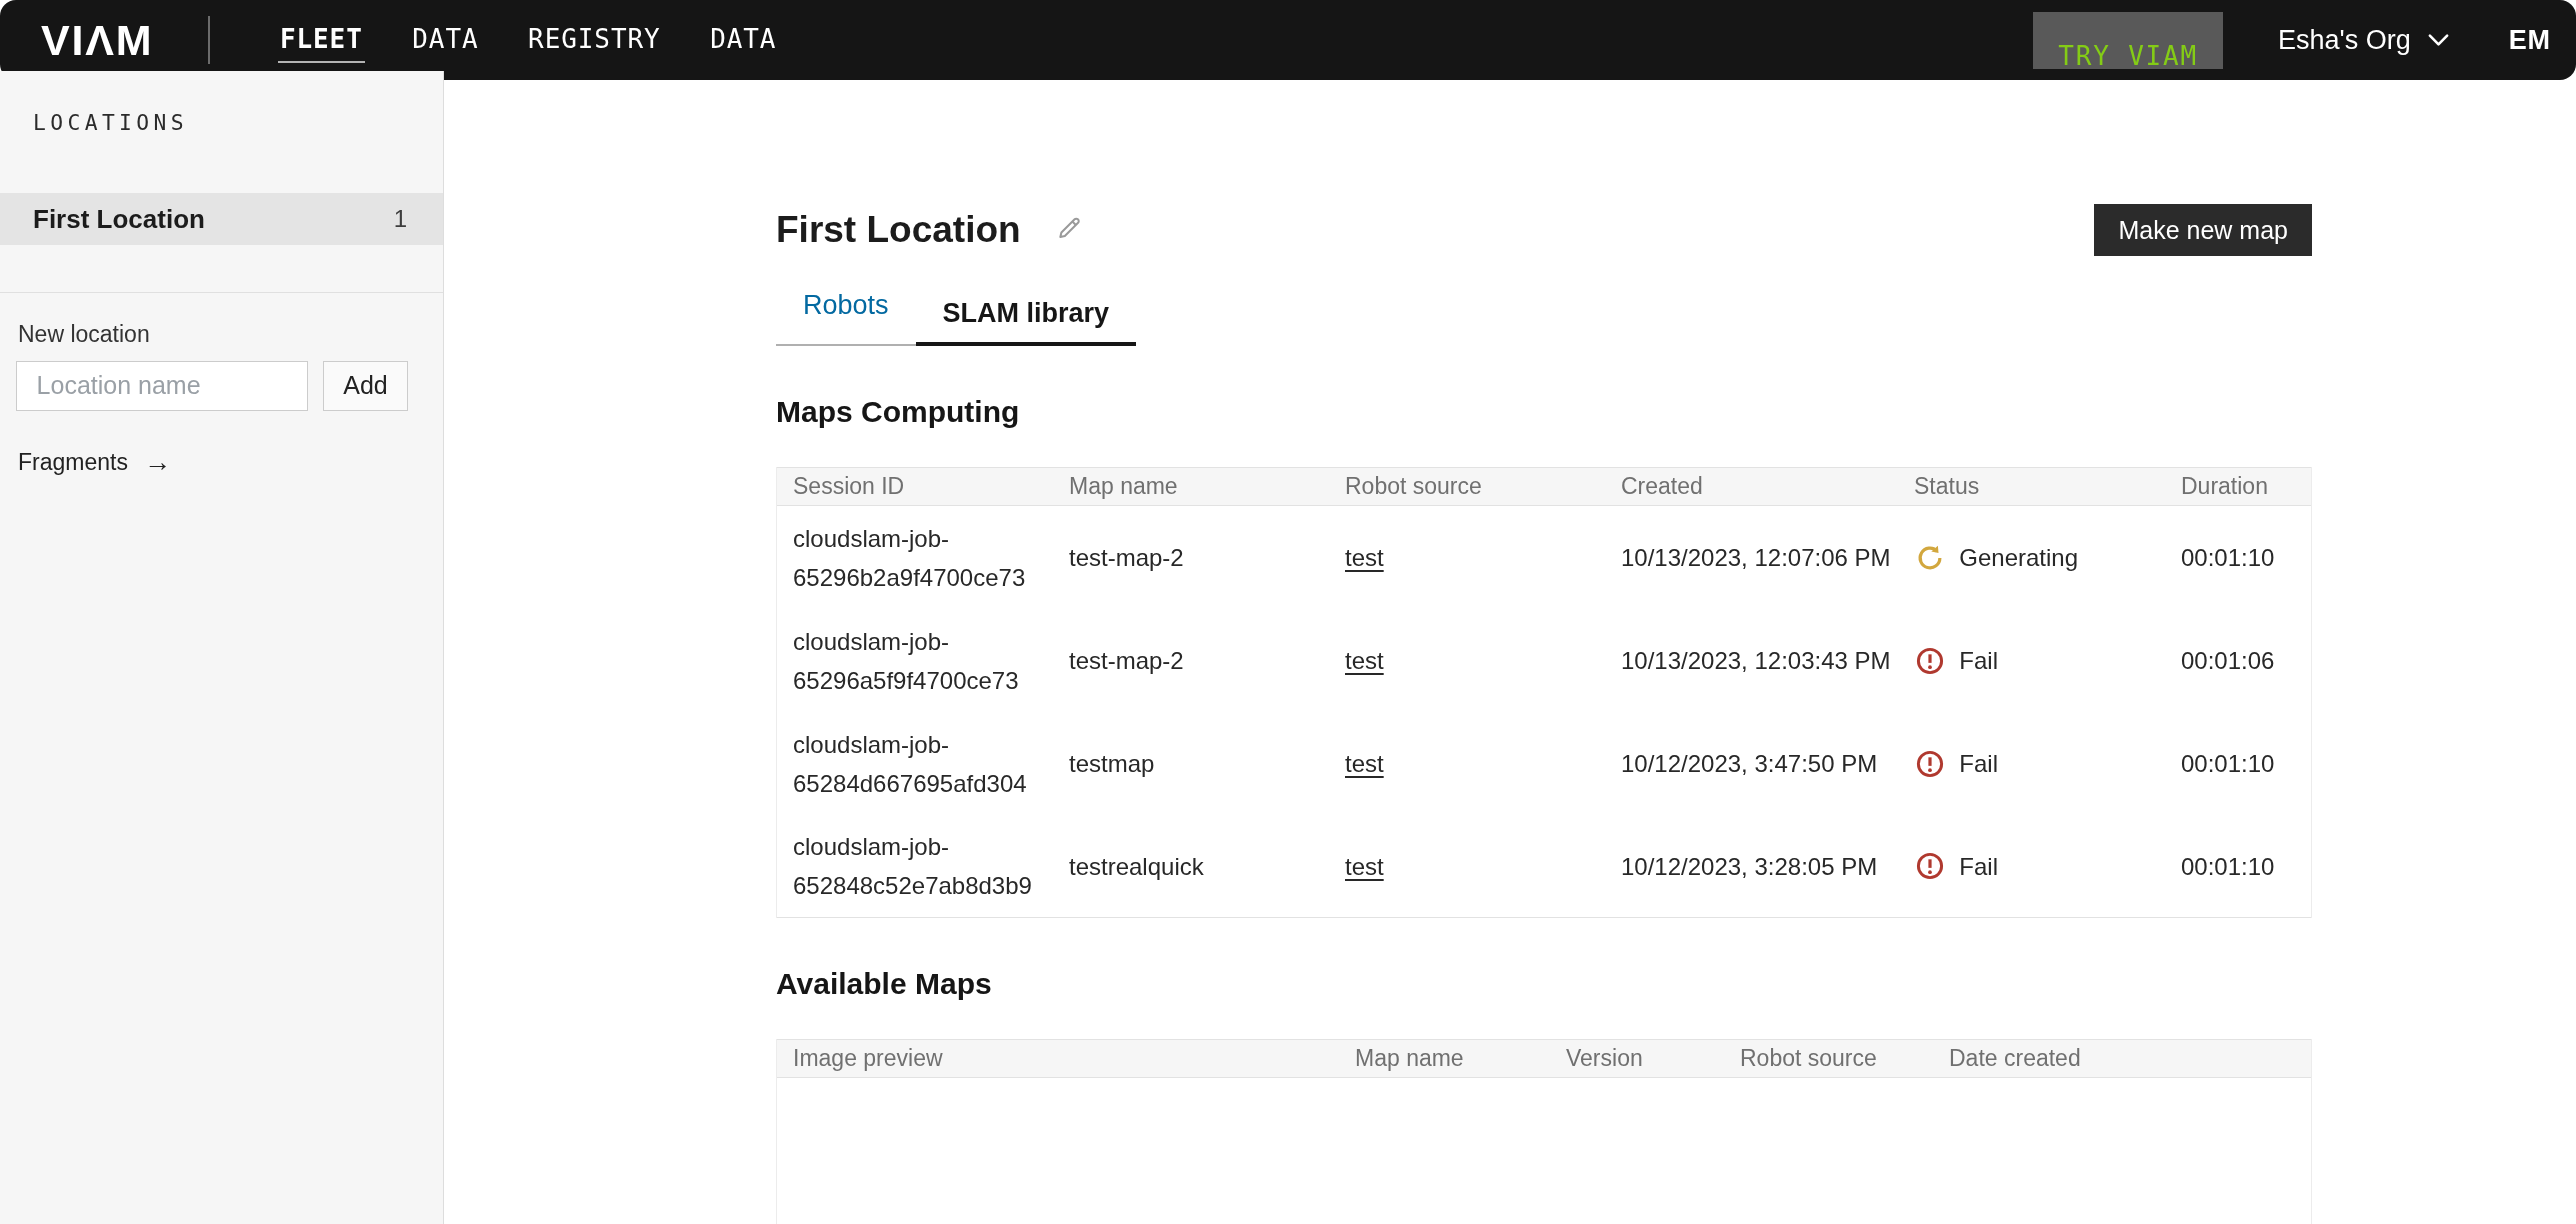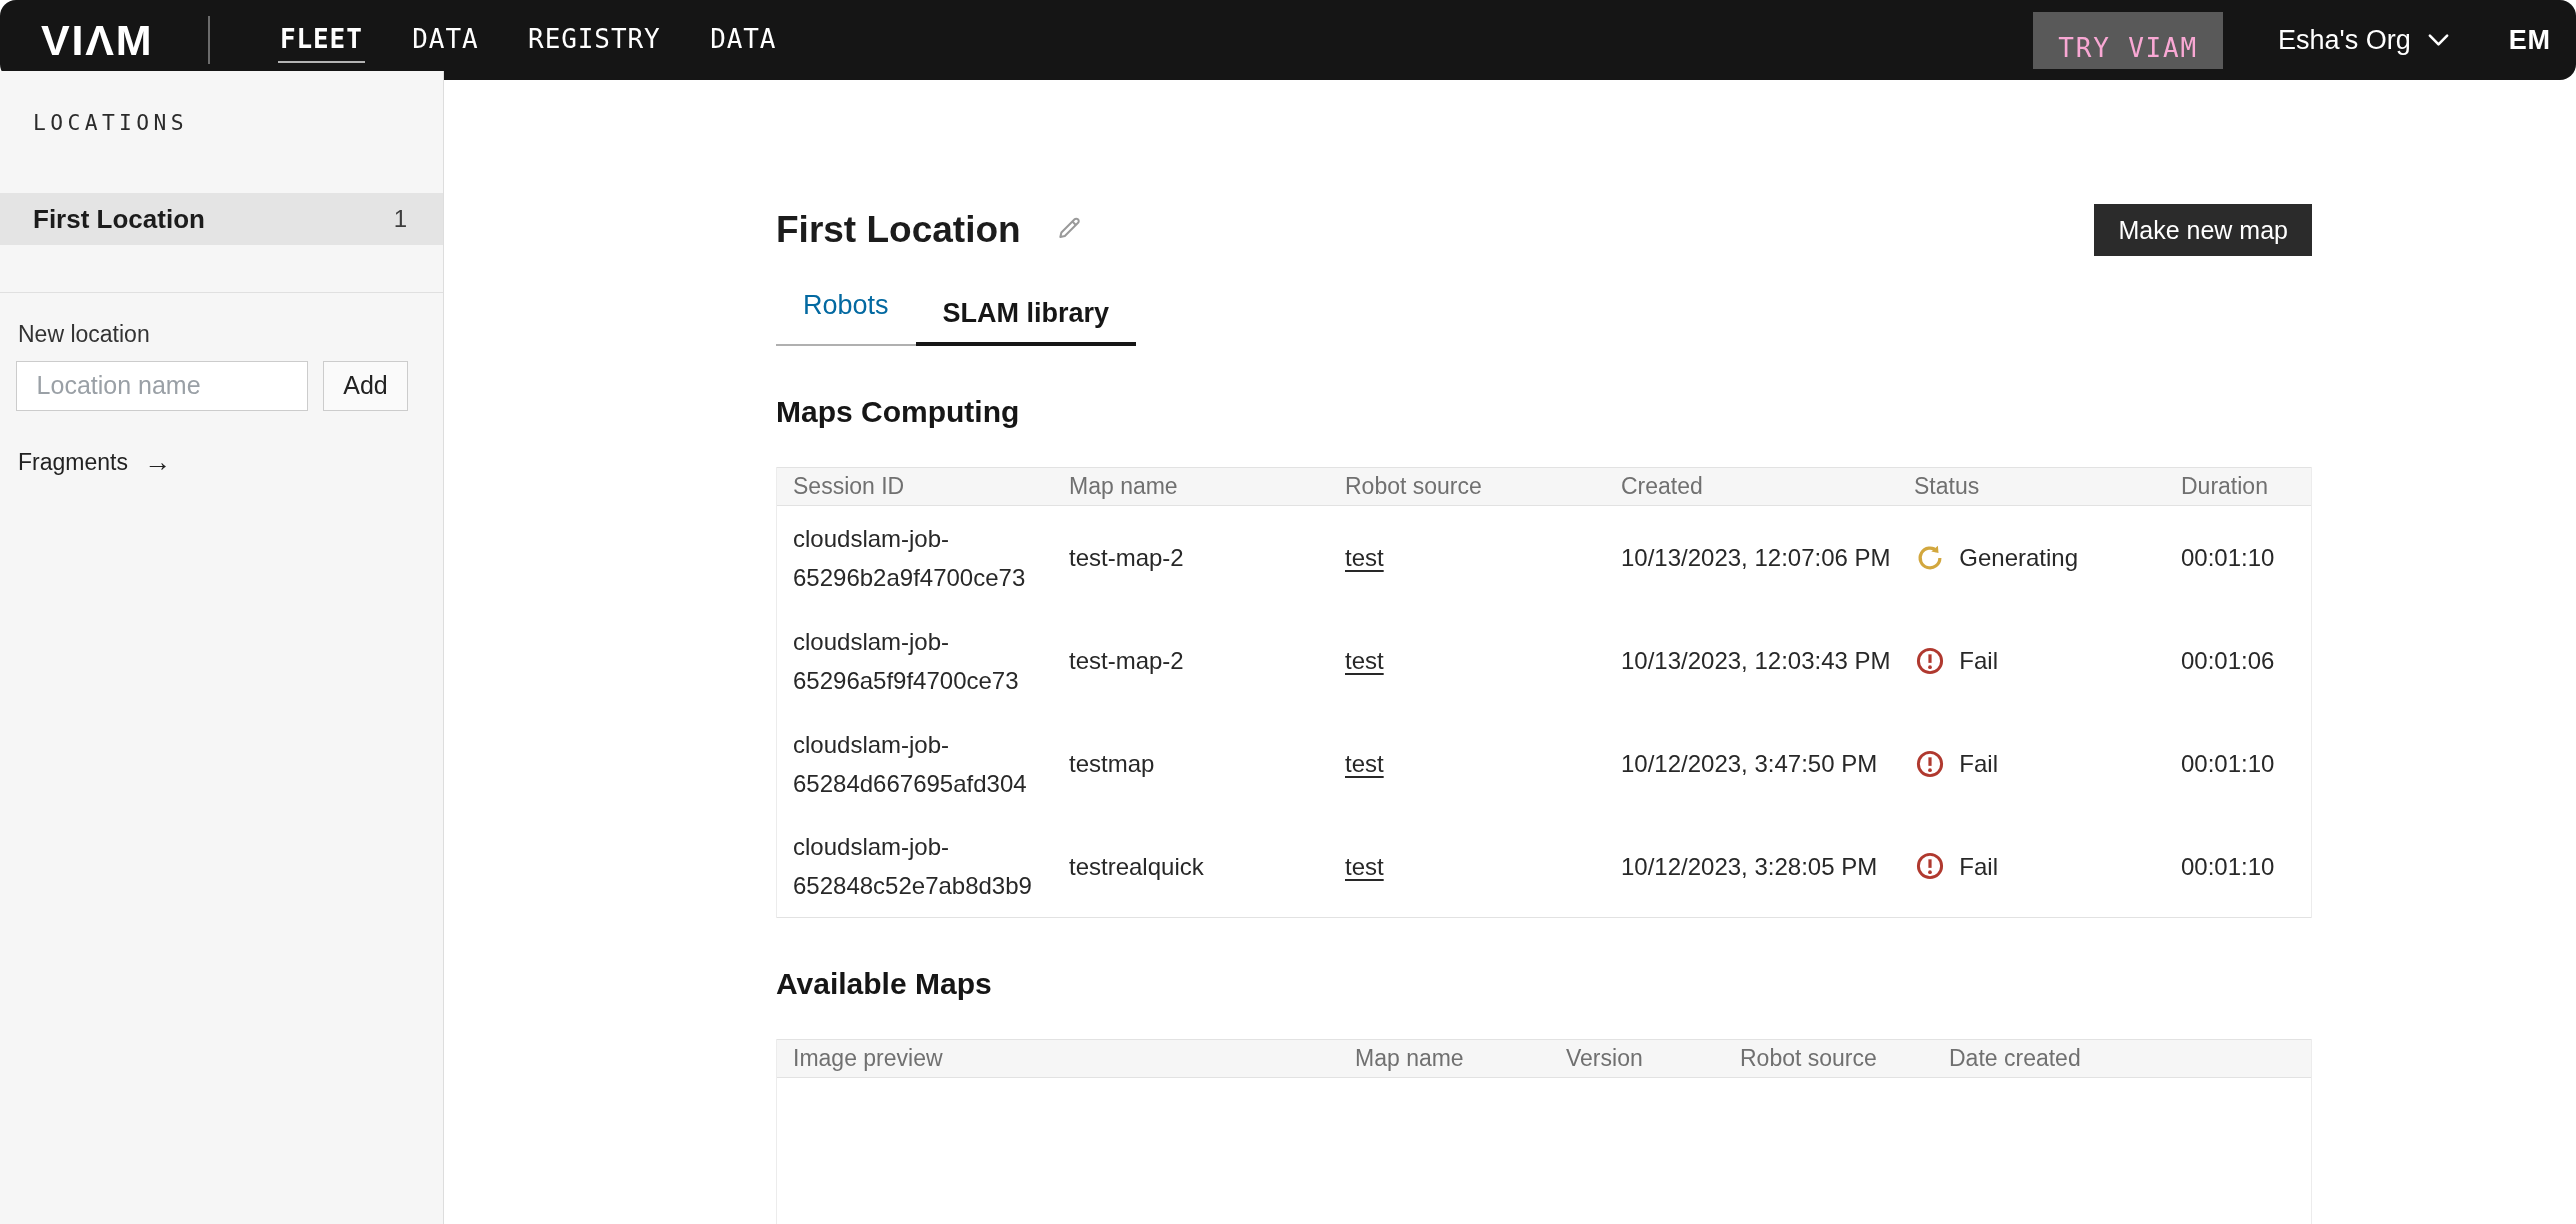--- a/index.html
+++ b/index.html
@@ -18,22 +18,22 @@
   .logo{margin-left:41px;color:#fff;font-size:43px;font-weight:800;letter-spacing:1.8px;line-height:1;}
   .nav-divider{width:1.8px;height:48px;background:#6b6b6b;margin-left:55px;}
   .nav-items{display:flex;align-items:center;margin-left:68px;gap:46px;}
   .nav-item{
     color:#fff;font-size:26px;letter-spacing:0.9px;line-height:1;cursor:pointer;
     padding:9px 1.8px;border-bottom:2.7px solid transparent;
   }
   .nav-item.active{border-bottom:2.7px solid #b3b3b3;font-weight:bold;}
   .nav-right{margin-left:auto;display:flex;align-items:center;}
   .try-viam-btn{
-    background:var(--navbar-button-bg,#595959);color:#f9a8d4;border:none;cursor:pointer;
-    font-size:26px;letter-spacing:1.8px;padding:8px 25px;height:57px;line-height:57px;
+    background:var(--navbar-button-bg,#595959);color:#84cc16;border:none;cursor:pointer;
+    font-size:26px;letter-spacing:1.8px;padding:16px 25px;height:57px;line-height:57px;
   }
   .org-switcher{display:flex;align-items:center;margin-left:55px;cursor:pointer;}
   .org-name{color:#fff;font-size:27px;}
   .chev{margin-left:16px;display:inline-flex;}
   .user-initials{color:#fff;font-size:27px;font-weight:600;margin-left:59px;margin-right:25px;letter-spacing:0.9px;cursor:pointer;}
 
   
   .sidebar{
     position:absolute;left:0;top:71px;bottom:0;width:444px;box-sizing:border-box;
     background:var(--sidebar-bg,#f6f6f6);border-right:0.9px solid #dddddd;

